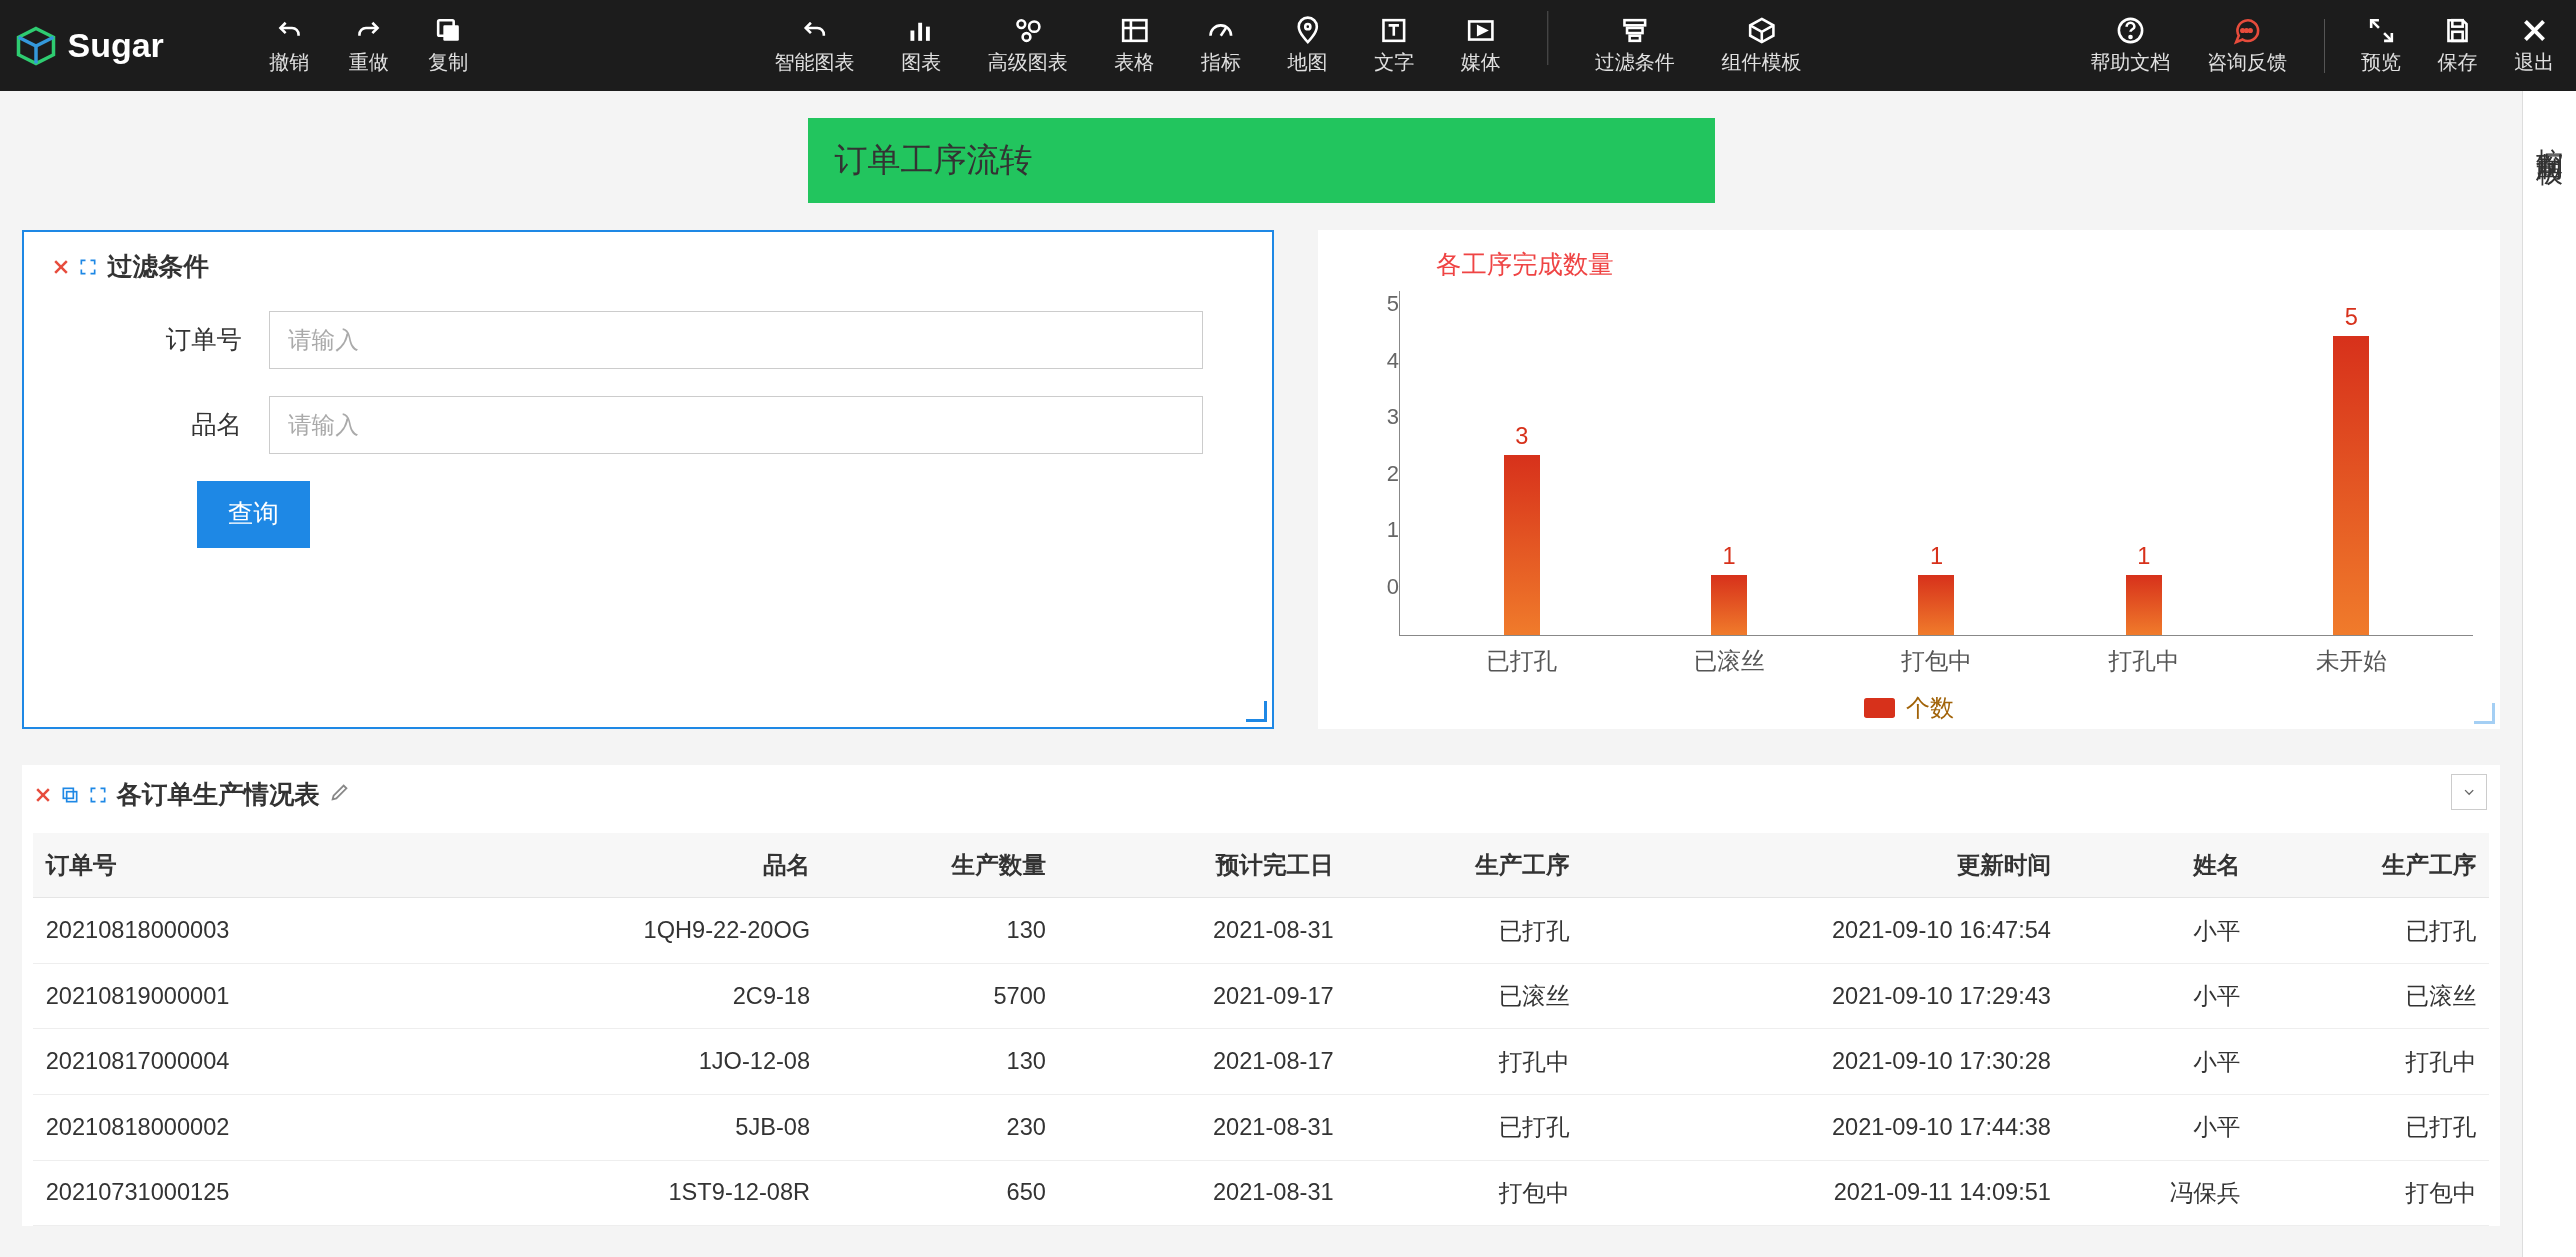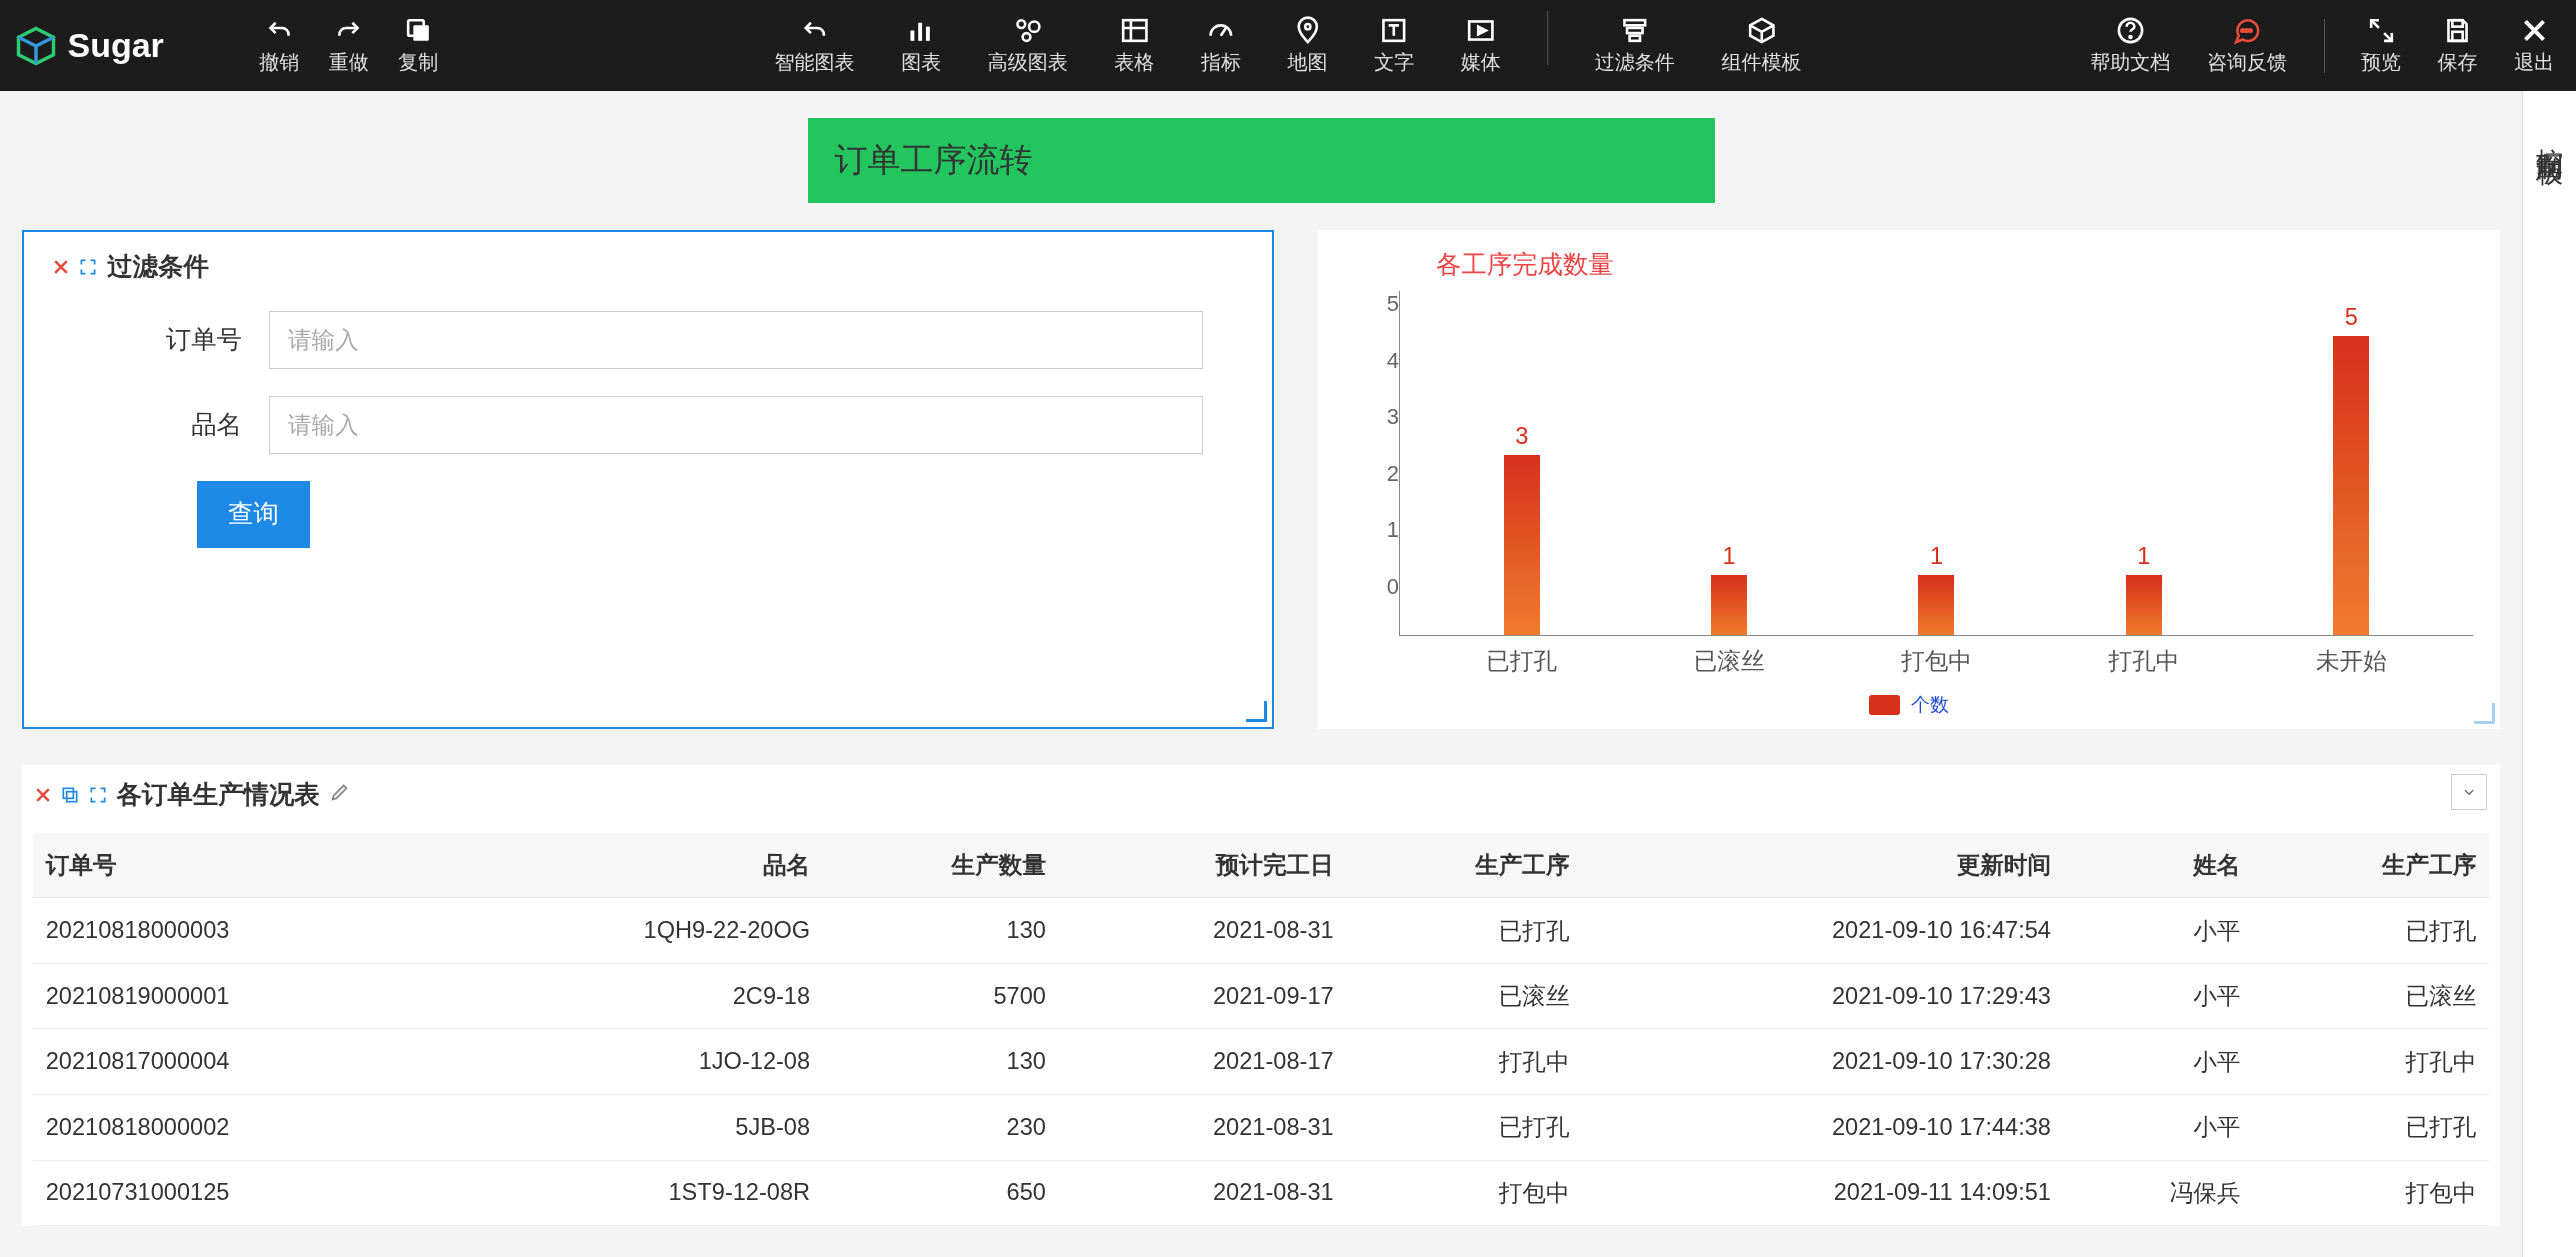--- a/index.html
+++ b/index.html
@@ -22,21 +22,21 @@
     color: #e0e0e0;
     display: flex;
     align-items: center;
     justify-content: space-between;
     padding: 0 14.5px;
     font-size: 22px;
   }
   .topbar-left {
     display: flex;
     align-items: center;
-    gap: 15px;
+    gap: 25px;
   }
   .logo {
     display: flex;
     align-items: center;
     gap: 11px;
     font-size: 34px;
     font-weight: 600;
     color: #fff;
     margin-right: 73px;
   }
@@ -264,22 +264,22 @@
     font-size: 23.6px;
     color: #555;
   }
   .x-labels span { flex: 1; text-align: center; }
   .legend {
     display: flex;
     justify-content: center;
     align-items: center;
     gap: 11px;
     margin-top: 14.5px;
-    font-size: 19px;
-    color: #1d4ed8;
+    font-size: 24px;
+    color: #a16207;
   }
   .legend .swatch {
     width: 31px;
     height: 20px;
     background: #d7311b;
     border-radius: 2.7px;
   }
 
   .chart-card .resize-handle::after{
     border-color:#1e88e5;

